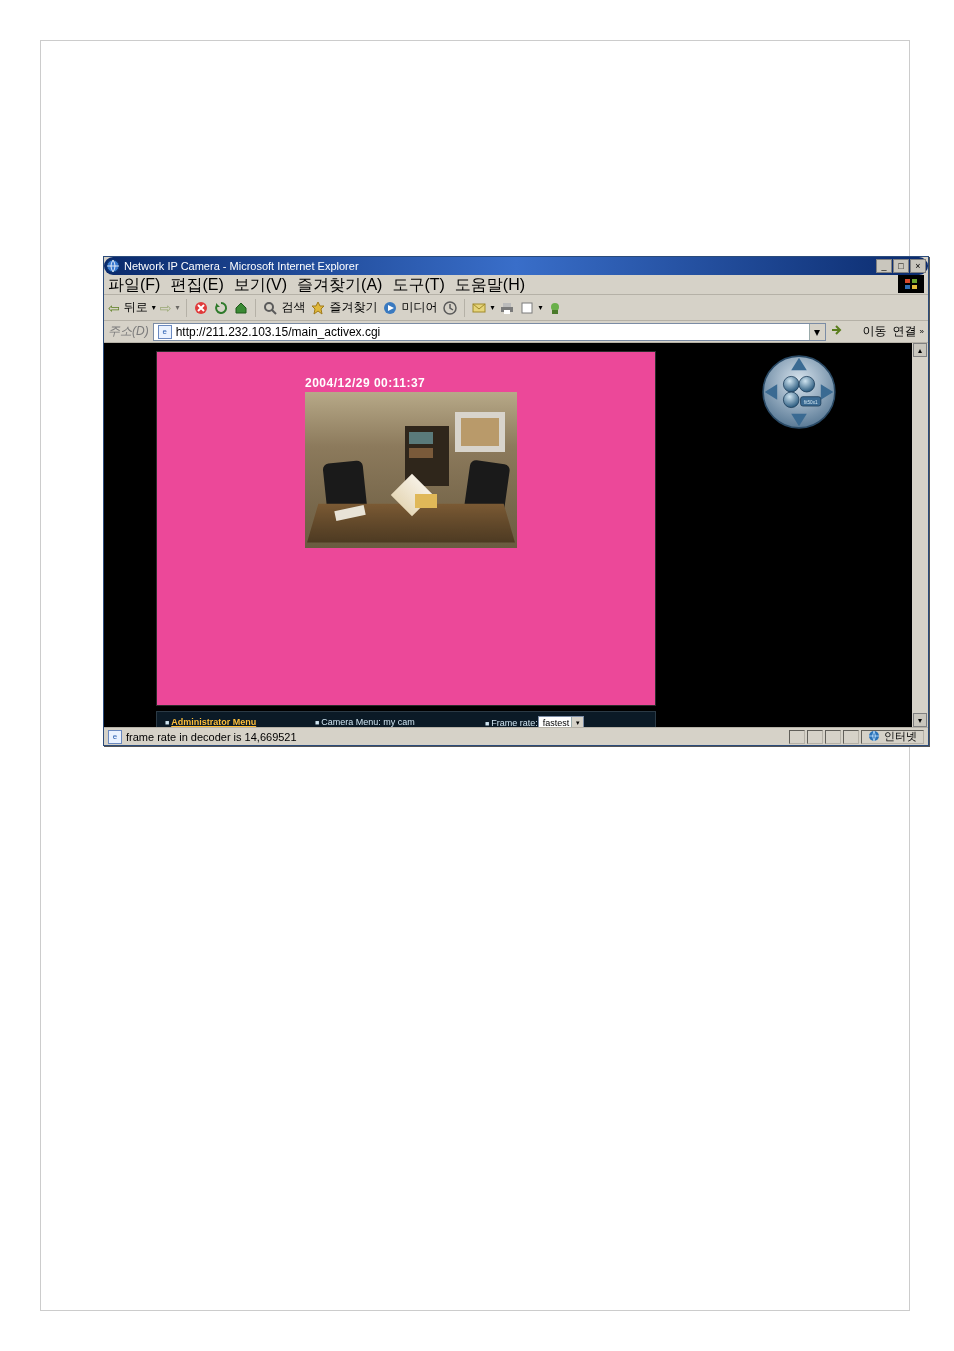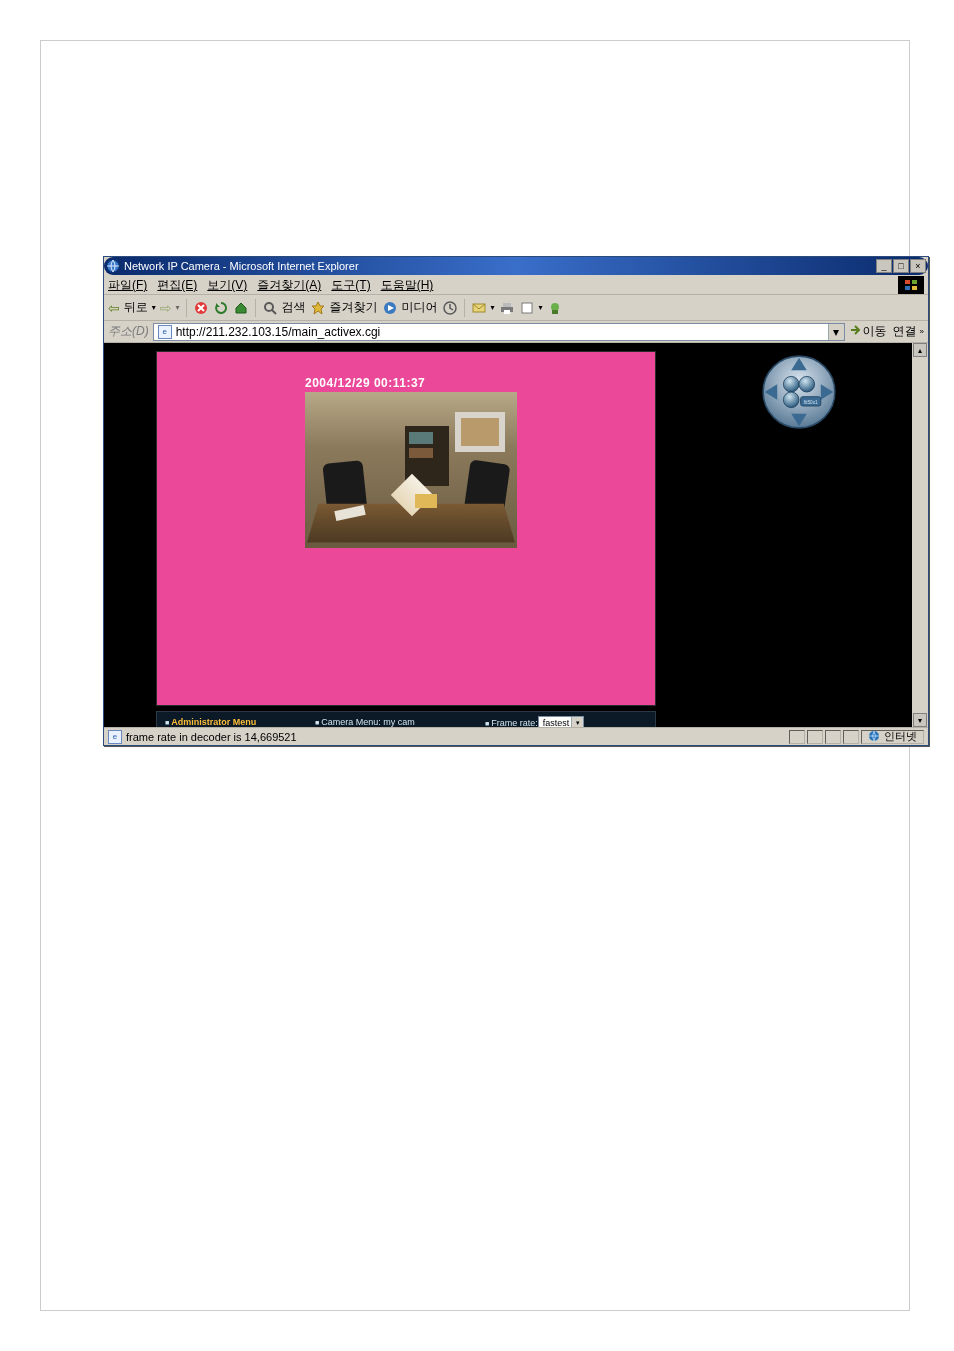--- a/index.html
+++ b/index.html
@@ -57,25 +57,24 @@
       border: 1px solid #808080;
       font-size: 9px;
       display: inline-flex; align-items:center; justify-content:center;
       color:#000;
     }
     .menubar {
       height: 20px;
       background: #d6d2c8;
       border-bottom: 1px solid #b5b1a7;
       display:flex;
-      align-items:flex-end;
+      align-items:flex-start;
       padding: 0 4px;
-      font-size: 12px;
+      font-size: 16px;
       color:#000;
-      text-decoration:underline;
     }
     .menubar .menu-item { margin-right: 10px; }
     .menubar .brand {
       margin-left:auto; width:26px; height:18px; background:#000;
       display:inline-flex;align-items:center;justify-content:center;color:#fff;font-size:10px;
     }
     .toolbar {
       height: 26px;
       background: #d6d2c8;
       border-bottom: 1px solid #b5b1a7;
@@ -105,21 +104,21 @@
     .addr-label { color:#7b7b7b; margin-right:4px;font-style:italic; }
     .addr-field {
       flex:1; height:18px; background:#fff; border:1px solid #7b8ca5;
       display:flex; align-items:center; padding:0 4px; color:#000;
       position:relative;
     }
     .addr-field .page-icon { width:14px; height:14px; margin-right:4px;
       background:#eaf2ff; border:1px solid #6a89c0; display:inline-flex;align-items:center;justify-content:center;font-size:8px;color:#2a5fb0;}
     .addr-field .drop { position:absolute; right:0; top:0; width:16px; height:16px;
       border-left:1px solid #9aa; display:inline-flex;align-items:center;justify-content:center;background:#d6d2c8;}
-    .addr-go { margin-left:4px; display:flex; align-items:center; gap:0; color:#000; }
+    .addr-go { margin-left:4px; display:flex; align-items:center; gap:19px; color:#000; }
     .addr-go .go-icon { color:#5a7d1c; }
     .addr-links { margin-left:6px; color:#000; display:flex; align-items:center; gap:3px;}
     .addr-links .chev { font-size:8px;}
     .content {
       position:relative;
       height: calc(100% - 18px - 20px - 26px - 22px - 18px);
       background:#000;
       overflow:hidden;
     }
     .scrollbar {
@@ -172,21 +171,21 @@
     .ptz-ctrl svg { width:100%; height:100%; }
     .bottompanel {
       position:absolute; left:52px; top:368px;
       width:500px; height:36px;
       display:flex; gap:0;
       background:#0b1a26;
       border:1px solid #2b3a45;
     }
     .bp-col { padding:4px 8px; color:#cfe4f0; font-size:9px; line-height:12px;}
     .bp-col.links { flex:0 0 150px; }
-    .bp-col.links .adminlink { color:#ffbf3a; font-weight:bold; font-size:9px;}
+    .bp-col.links .adminlink { color:#ffbf3a; text-decoration:underline; font-weight:bold; font-size:9px;}
     .bullet::before { content:"■ "; color:#cfe4f0; font-size:7px;}
     .bp-col.info { flex:0 0 170px; }
     .bp-col.controls { flex:1; }
     .bp-col.controls .row { display:flex; align-items:center; margin-bottom:2px;}
     .sel {
       height:14px; background:#fff; border:1px solid #7b8ca5; font-size:9px;
       display:inline-flex; align-items:center; padding:0 14px 0 4px; position:relative; color:#000;
     }
     .sel .drop { position:absolute; right:0; top:0; height:12px; width:12px; border-left:1px solid #9aa;
       display:inline-flex;align-items:center;justify-content:center;background:#d6d2c8;font-size:7px;}

